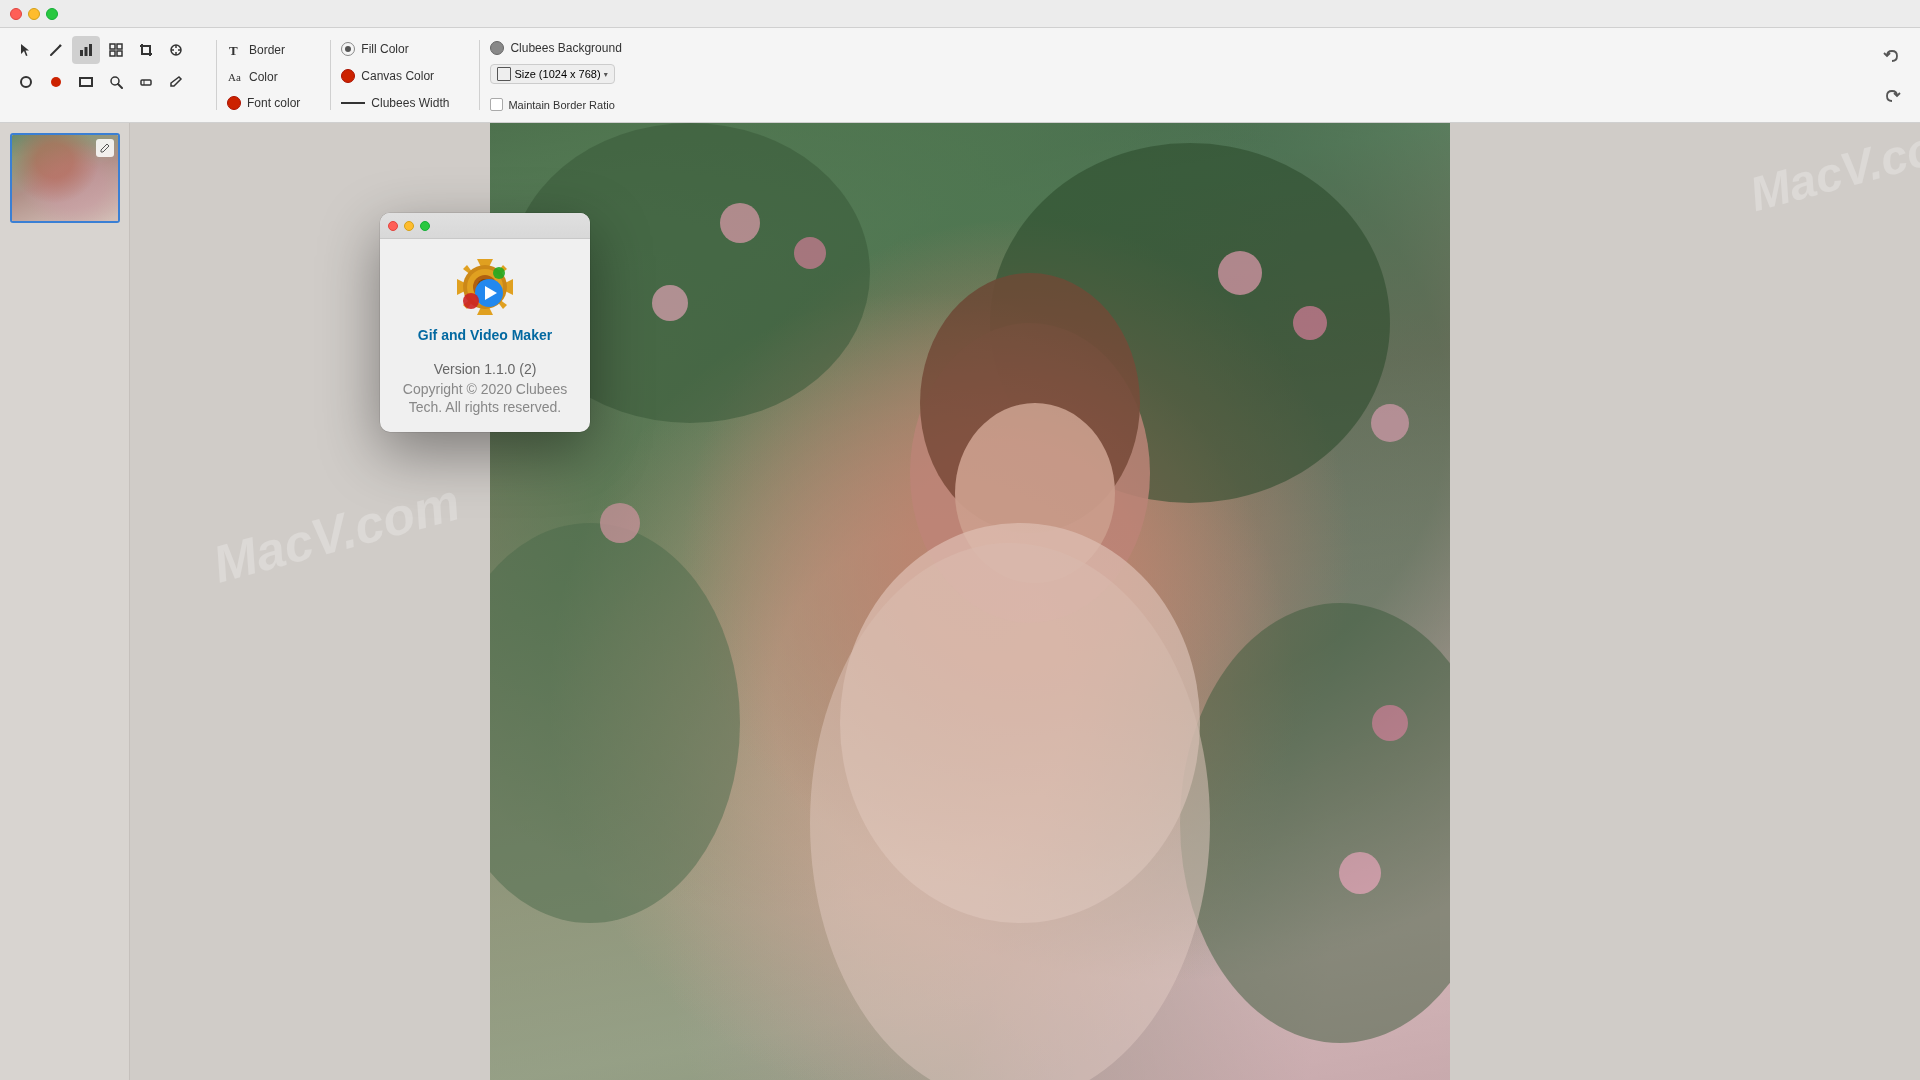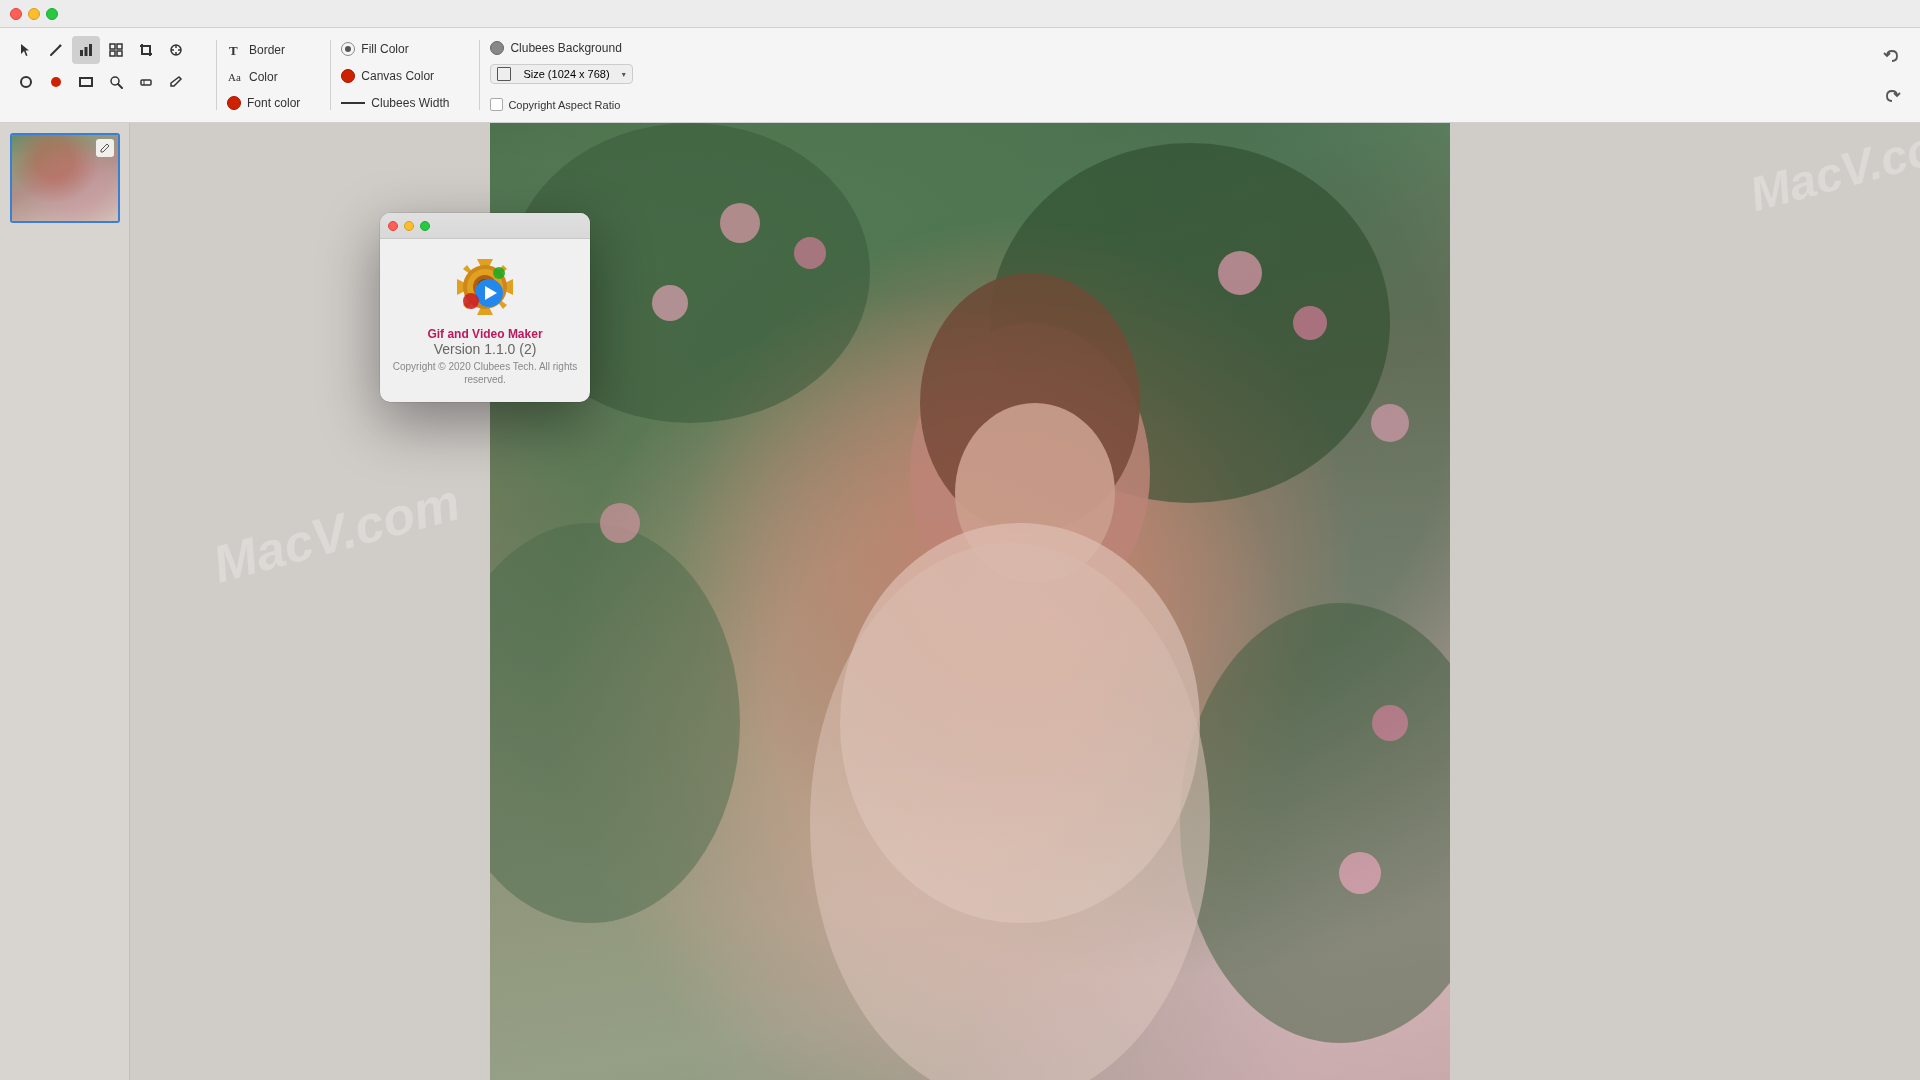--- a/index.html
+++ b/index.html
@@ -132,21 +132,21 @@
 
     .line-indicator {
       width: 24px;
       height: 2px;
       background: #333;
     }
 
     .canvas-size-btn {
       display: flex;
       align-items: center;
-      gap: 12px;
+      gap: 3px;
       background: #eee;
       border: 1px solid #ccc;
       border-radius: 4px;
       padding: 2px 6px;
       font-size: 11px;
       cursor: pointer;
     }
     .canvas-size-icon {
       width: 14px;
       height: 14px;
@@ -327,32 +327,32 @@
     .app-icon-container {
       margin-bottom: 8px;
     }
     
     .app-icon {
       width: 64px;
       height: 64px;
       margin: 0 auto;
     }
     .app-name {
-      font-size: 12px;
+      font-size: 14px;
       font-weight: 600;
-      color: #be185d;
-      margin-bottom: 0;
+      color: #0369a1;
+      margin-bottom: 18px;
     }
     .app-version {
       font-size: 14px;
       color: #666;
       margin-bottom: 3px;
     }
     .app-copyright {
-      font-size: 10px;
+      font-size: 14px;
       color: #888;
       line-height: 1.3;
     }
 
     
     svg { display: block; }
   </style>
 </head>
 <body>
 
@@ -505,21 +505,21 @@
     </div>
     <div class="toolbar-item">
       <button class="canvas-size-btn">
         <div class="canvas-size-icon"></div>
         <span>Size (1024 x 768)</span>
         <span class="chevron-down">▾</span>
       </button>
     </div>
     <div class="checkbox-item">
       <div class="checkbox"></div>
-      <span>Copyright Aspect Ratio</span>
+      <span>Maintain Border Ratio</span>
     </div>
   </div>
 
   <div class="toolbar-right">
     <button class="action-btn" title="Undo">
       <svg width="20" height="20" viewBox="0 0 20 20">
           <path d="M5,10 Q5,5 10,5 Q15,5 15,10 Q15,15 10,15" fill="none" stroke="#555" stroke-width="1.8"></path>
           <polyline points="2,7 5,10 8,7" fill="none" stroke="#555" stroke-width="1.8"></polyline>
         </svg>
     </button>

